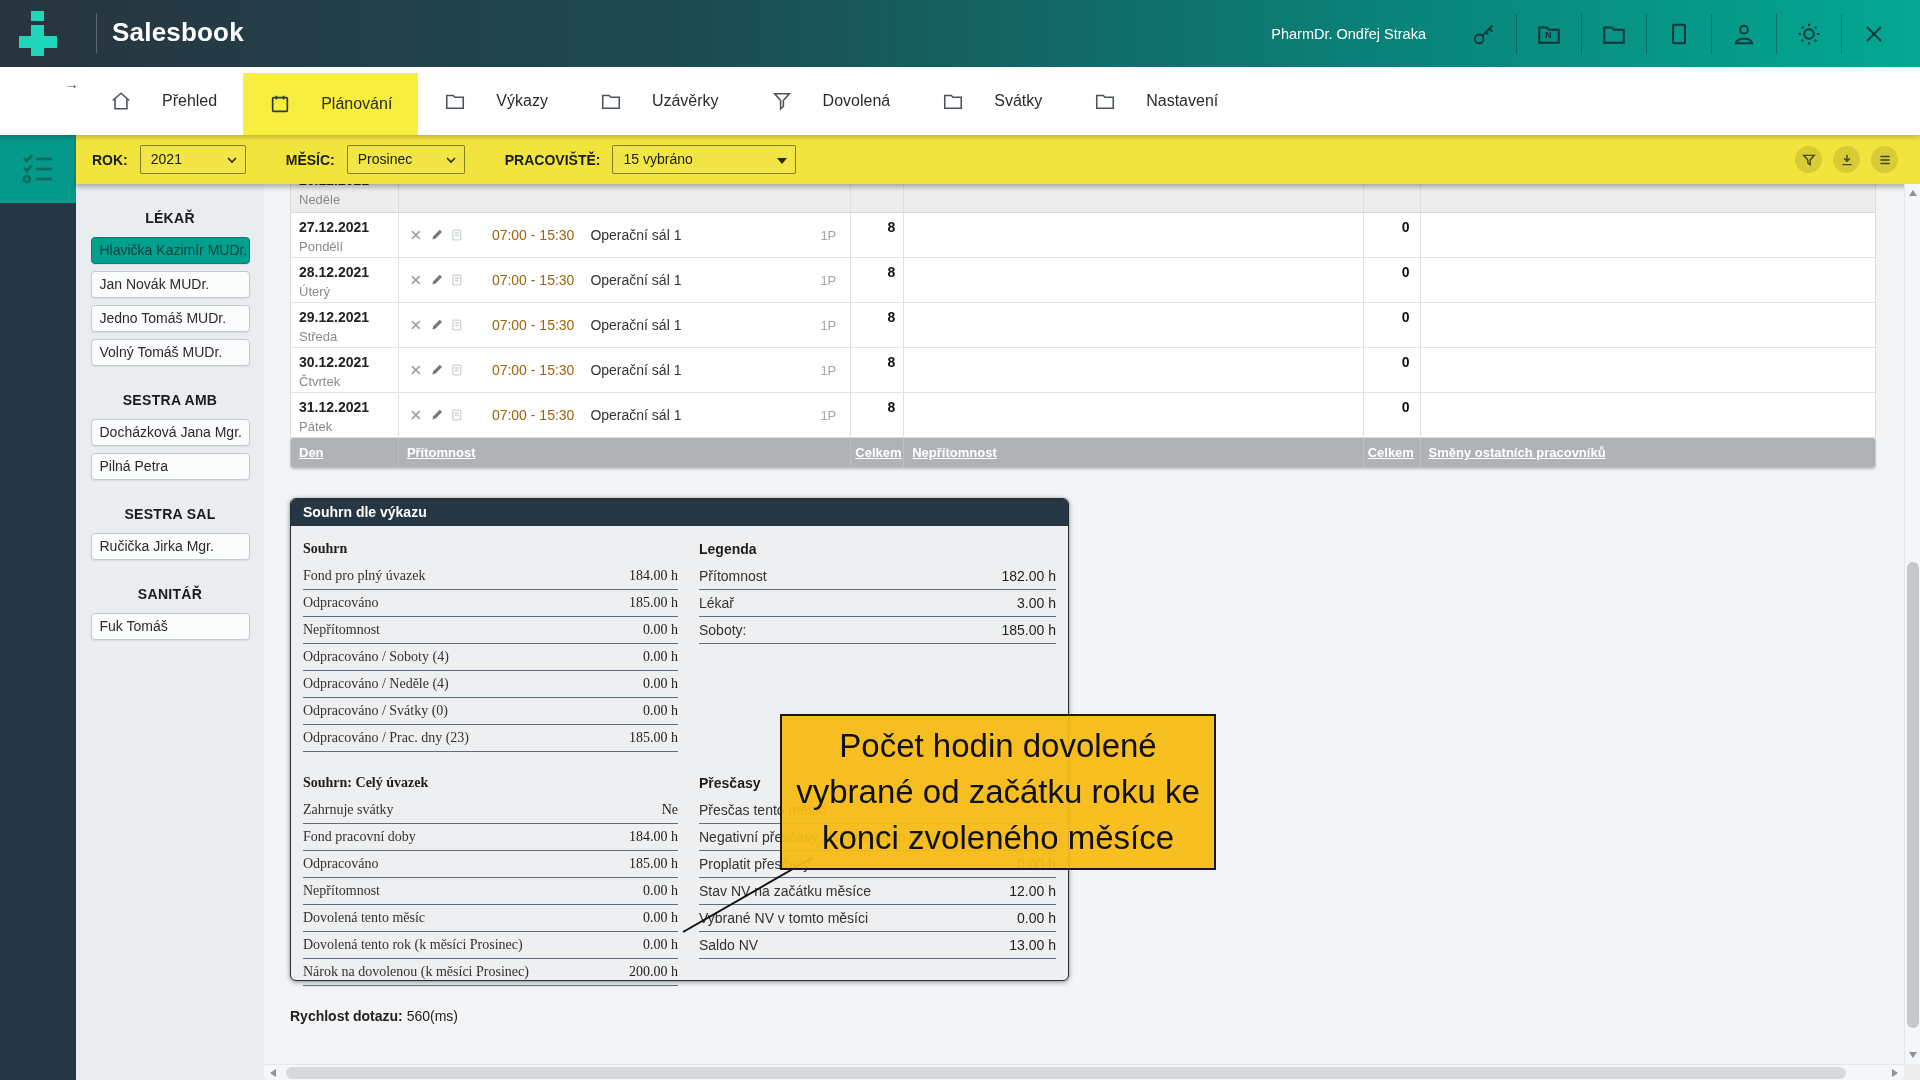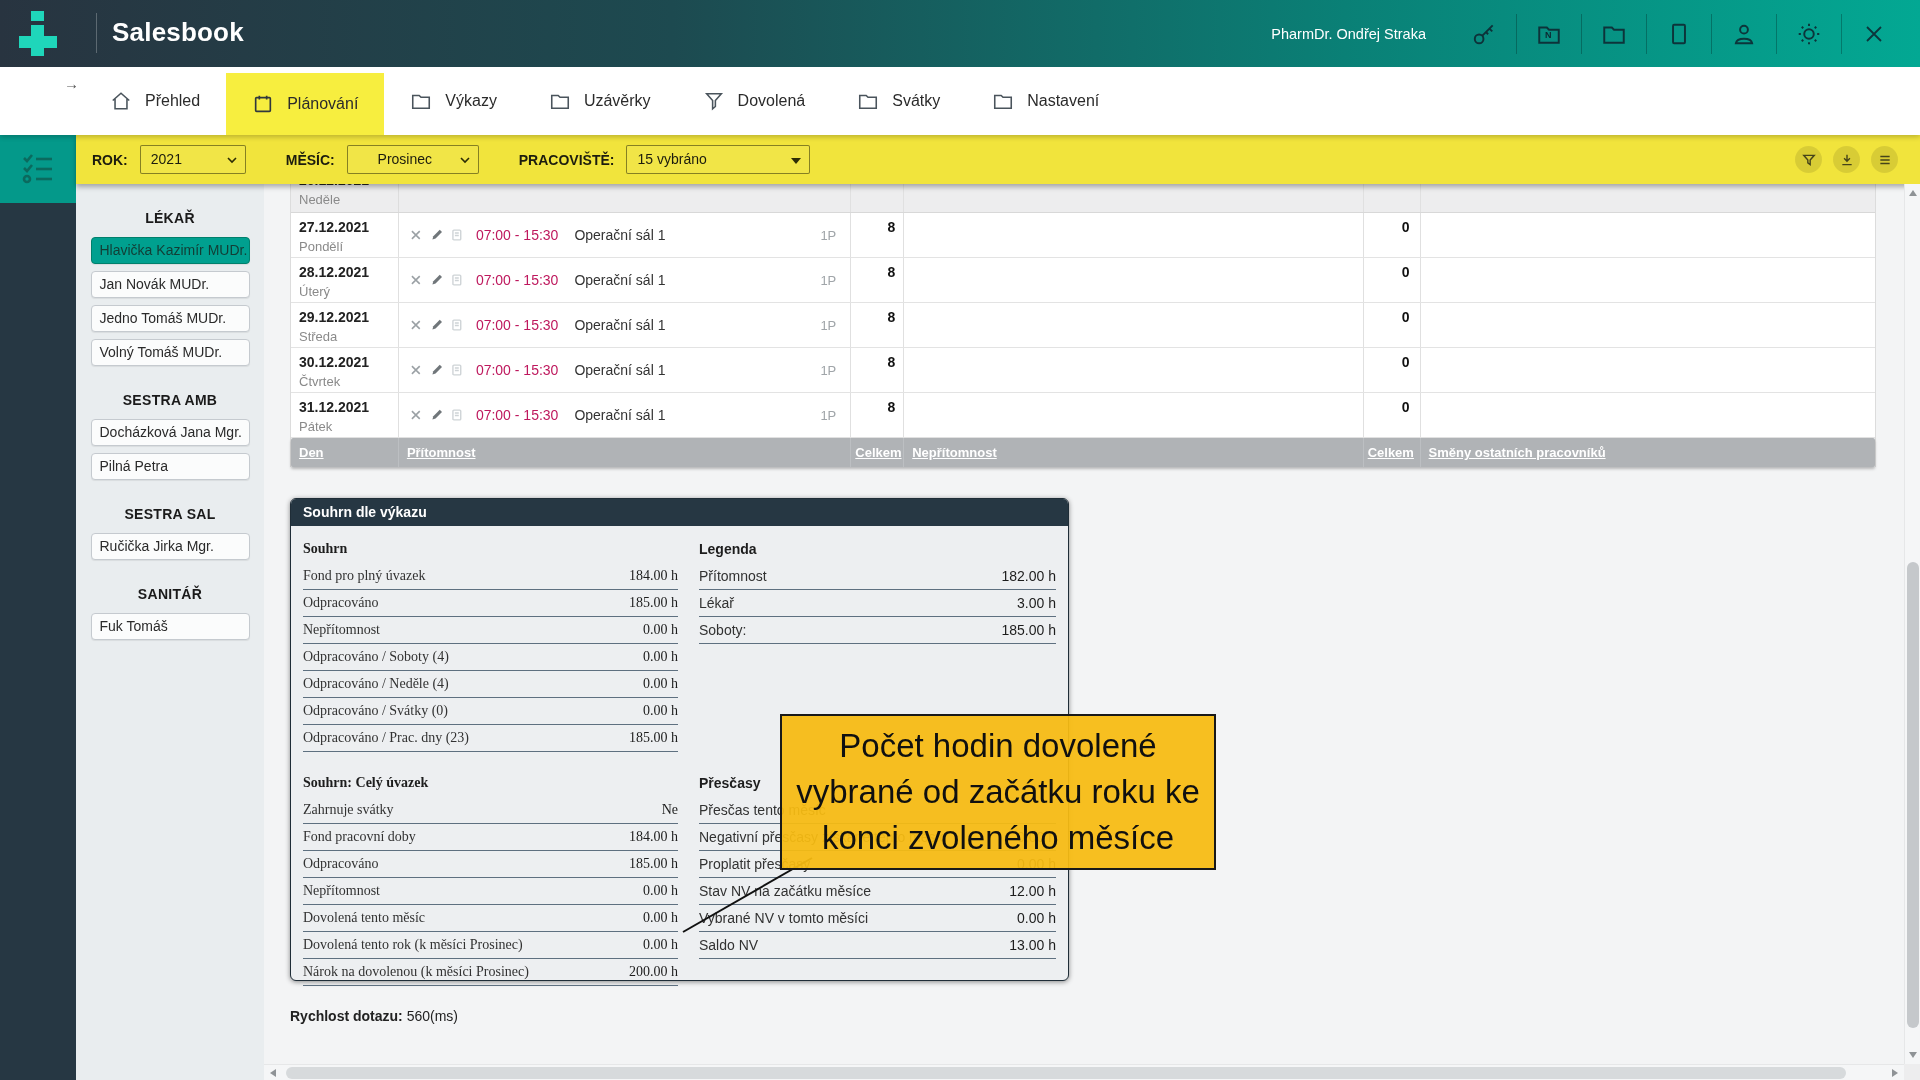--- a/index.html
+++ b/index.html
@@ -24,21 +24,21 @@
   .icon-slot svg { opacity:.88; }
   .slot-divider { width:1px; height:40px; background:rgba(0,0,0,.25); }
   .badge-n { position:absolute; font-size:9px; font-weight:bold; color:#0e2730; top:30px; left:28px; }
   
   .navbar {
     position:absolute; left:0; top:67px; width:1920px; height:68px; background:#fff;
     box-shadow:0 2px 5px rgba(0,0,0,.22); z-index:5;
   }
   .nav-back { position:absolute; left:64px; top:8px; font-size:15px; color:#555; cursor:pointer; }
   .tabs { position:absolute; left:84px; top:0; height:68px; display:flex; align-items:stretch; }
-  .tab { display:flex; align-items:center; gap:13px; padding:0 26px; cursor:pointer;text-align:center; }
+  .tab { display:flex; align-items:center; gap:30px; padding:0 26px; cursor:pointer;text-align:center; }
   .tab .tab-label { font-size:16px; color:#2b2b2b; }
   .tab.active { background:#f7ee3f; height:62px; align-self:flex-end; }
   
   .filterbar {
     position:absolute; left:76px; top:135px; width:1844px; height:49px;
     background:#f1e43c; box-shadow:0 3px 5px rgba(0,0,0,.3);
     display:flex; align-items:center; padding-left:16px; z-index:4;
   }
   .f-label { font-size:14px; font-weight:bold; color:#1c1c0e; margin-right:12px; }
   .f-select {
@@ -71,21 +71,21 @@
   .c1 { width:108px; padding:5px 0 0 8px; border-right:1px solid #e0e0e0; }
   .c2 { width:453px; border-right:1px solid #e0e0e0; position:relative; display:flex; align-items:center; padding-left:10px; }
   .c3 { width:53px;  border-right:1px solid #e0e0e0; text-align:right; padding:6px 8px 0 0; font-weight:bold; font-size:14px; color:#111; }
   .c4 { width:460px; border-right:1px solid #e0e0e0; }
   .c5 { width:57px;  border-right:1px solid #e0e0e0; text-align:right; padding:6px 10px 0 0; font-weight:bold; font-size:14px; color:#111; }
   .c6 { width:455px; }
   .d-date { font-size:14px; font-weight:bold; color:#222; line-height:18px; }
   .d-week { font-size:13px; color:#8a8a8a; line-height:17px; margin-top:2px; }
   .row-icons { display:flex; align-items:center; gap:7px; width:55px; }
   .row-icons svg { cursor:pointer; }
-  .d-time { font-size:14px; color:#be185d; margin-left:12px; }
+  .d-time { font-size:14px; color:#a16207; margin-left:28px; }
   .d-place { font-size:14px; color:#333; margin-left:16px; }
   .d-tag { position:absolute; right:14px; font-size:13px; color:#a0a5a9; }
   .tfoot { display:flex; height:29px; background:#b0b3b6; color:#fff; font-size:13px; font-weight:bold; line-height:29px; border-radius:2px; box-shadow:0 2px 3px rgba(0,0,0,.25); }
   .tfoot > div { padding-left:8px; border-right:1px solid #bcbfc2; overflow:hidden; white-space:nowrap;text-decoration:underline; }
   .fc1{width:108px;} .fc2{width:453px;} .fc3{width:53px;padding-left:4px!important;} .fc4{width:460px;} .fc5{width:57px;padding-left:4px!important;} .fc6{width:455px;border-right:none!important;}
   
   .panel {
     position:absolute; left:290px; top:498px; width:779px;
     border:1px solid #1f2d37; border-radius:6px; background:#edeff1;
     box-shadow:0 1px 5px rgba(0,0,0,.45); z-index:2;
@@ -239,21 +239,21 @@
 
   <div class="filterbar">
     <span class="f-label">ROK:</span>
     <div class="f-select" style="width:106px;">
       <span>2021</span>
       <svg class="chev" width="12" height="12" viewBox="0 0 12 12" fill="none" stroke="#2d2d05" stroke-width="1.6">
           <path d="M2 4 L6 8 L10 4"></path>
         </svg>
     </div>
     <span class="f-label">MĚSÍC:</span>
-    <div class="f-select" style="width:132px;text-align:center;">
+    <div class="f-select" style="width:118px;">
       <span>Prosinec</span>
       <svg class="chev" width="12" height="12" viewBox="0 0 12 12" fill="none" stroke="#2d2d05" stroke-width="1.6">
           <path d="M2 4 L6 8 L10 4"></path>
         </svg>
     </div>
     <span class="f-label">PRACOVIŠTĚ:</span>
     <div class="f-select" style="width:184px;">
       <span>15 vybráno</span>
       <span class="tri"></span>
     </div>

